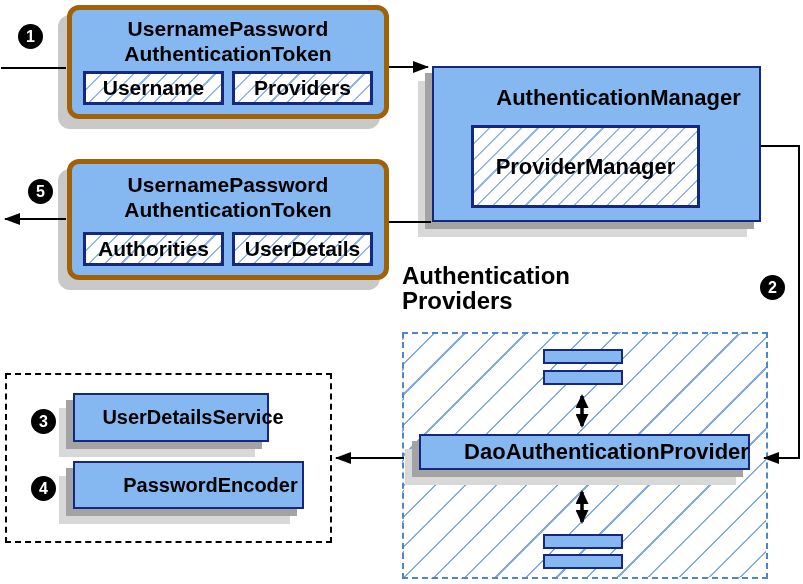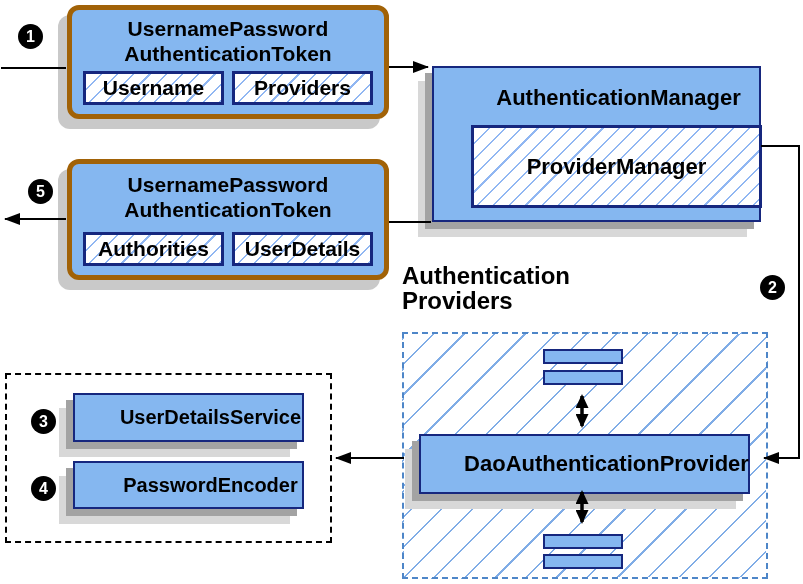--- a/index.html
+++ b/index.html
@@ -63,21 +63,21 @@
         <span>Username</span>
       </div>
       <div class="hatchbox fieldbox">
         <span>Providers</span>
       </div>
     </div>
   </div>
 
   <div class="abs bluebox" style="left:432px;top:66px;width:329px;height:156px;">
     <div class="centerlabel" style="margin-top:17px;font-size:22px;">AuthenticationManager</div>
-    <div class="hatchbox abs" style="left:37px;top:57px;width:291px;height:83px;font-weight:bold;font-size:22px;">
+    <div class="hatchbox abs" style="left:37px;top:57px;width:229px;height:83px;font-weight:bold;font-size:22px;">
       <span>ProviderManager</span>
     </div>
   </div>
 
   <div class="abs roundbox" style="left:67px;top:159px;width:322px;height:121px;">
     <div class="token-title" style="padding-top:8px;">
       <span>UsernamePassword</span>
       <span>AuthenticationToken</span>
     </div>
     <div class="token-fields" style="margin-top:10px;">
@@ -95,27 +95,27 @@
     <span>Providers</span>
   </div>
 
   <div class="abs dashed-blue" style="left:402px;top:332px;width:366px;height:247px;"></div>
 
   <div class="bar" style="top:349px;"></div>
   <div class="bar" style="top:370px;"></div>
   <div class="bar" style="top:534px;"></div>
   <div class="bar" style="top:554px;"></div>
 
-  <div class="abs bluebox centerlabel" style="left:419px;top:434px;width:331px;height:60px;font-size:22px;align-items:center;">
+  <div class="abs bluebox centerlabel" style="left:419px;top:434px;width:331px;height:36px;font-size:22px;align-items:center;">
     <span>DaoAuthenticationProvider</span>
   </div>
 
   <div class="abs dashed-black" style="left:5px;top:373px;width:327px;height:170px;"></div>
 
-  <div class="abs bluebox centerlabel" style="left:73px;top:393px;width:231px;height:49px;font-size:20px;text-align:right;">
+  <div class="abs bluebox centerlabel" style="left:73px;top:393px;width:196px;height:49px;font-size:20px;text-align:right;">
     <span>UserDetailsService</span>
   </div>
 
   <div class="abs bluebox centerlabel" style="left:73px;top:461px;width:231px;height:48px;font-size:20px;">
     <span>PasswordEncoder</span>
   </div>
 
   <div class="step" style="left:18px;top:24px;">1</div>
   <div class="step" style="left:760px;top:275px;">2</div>
   <div class="step" style="left:31px;top:409px;">3</div>

